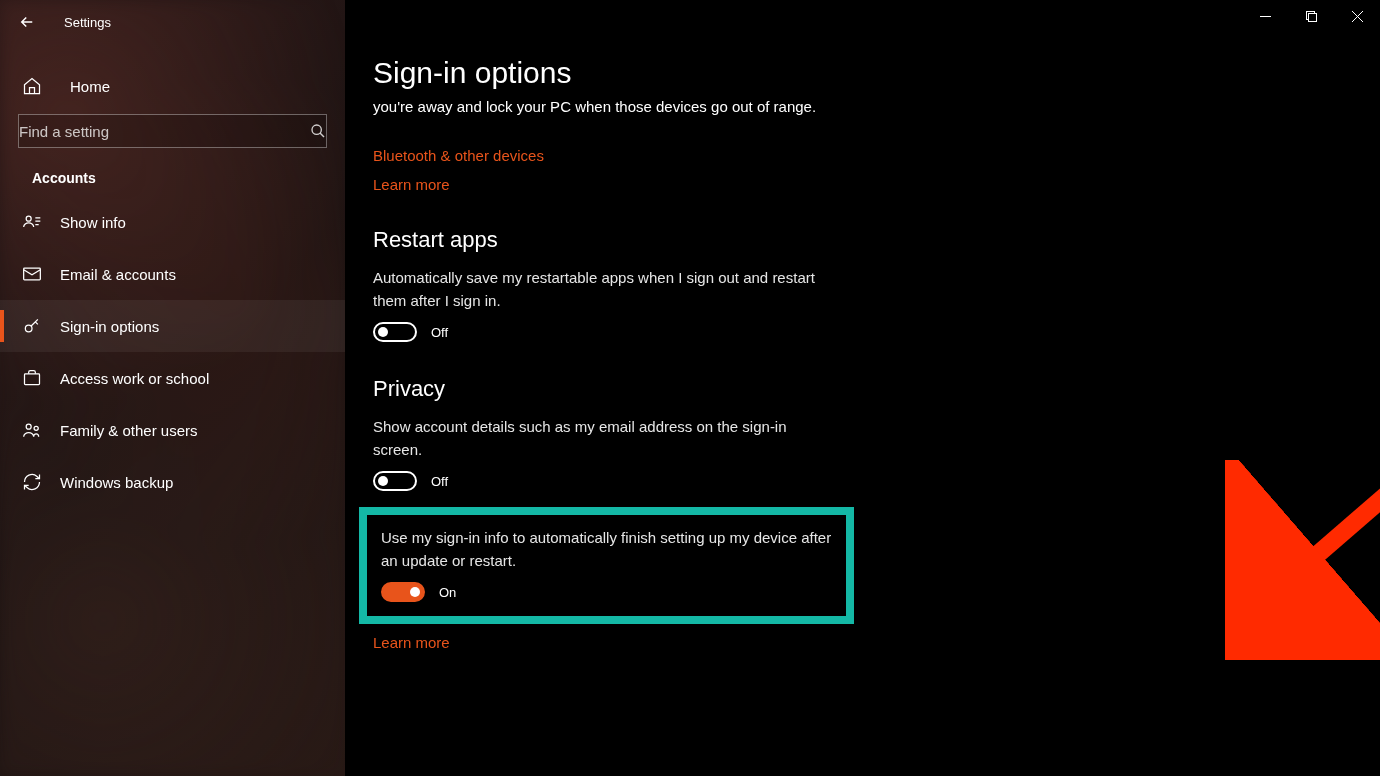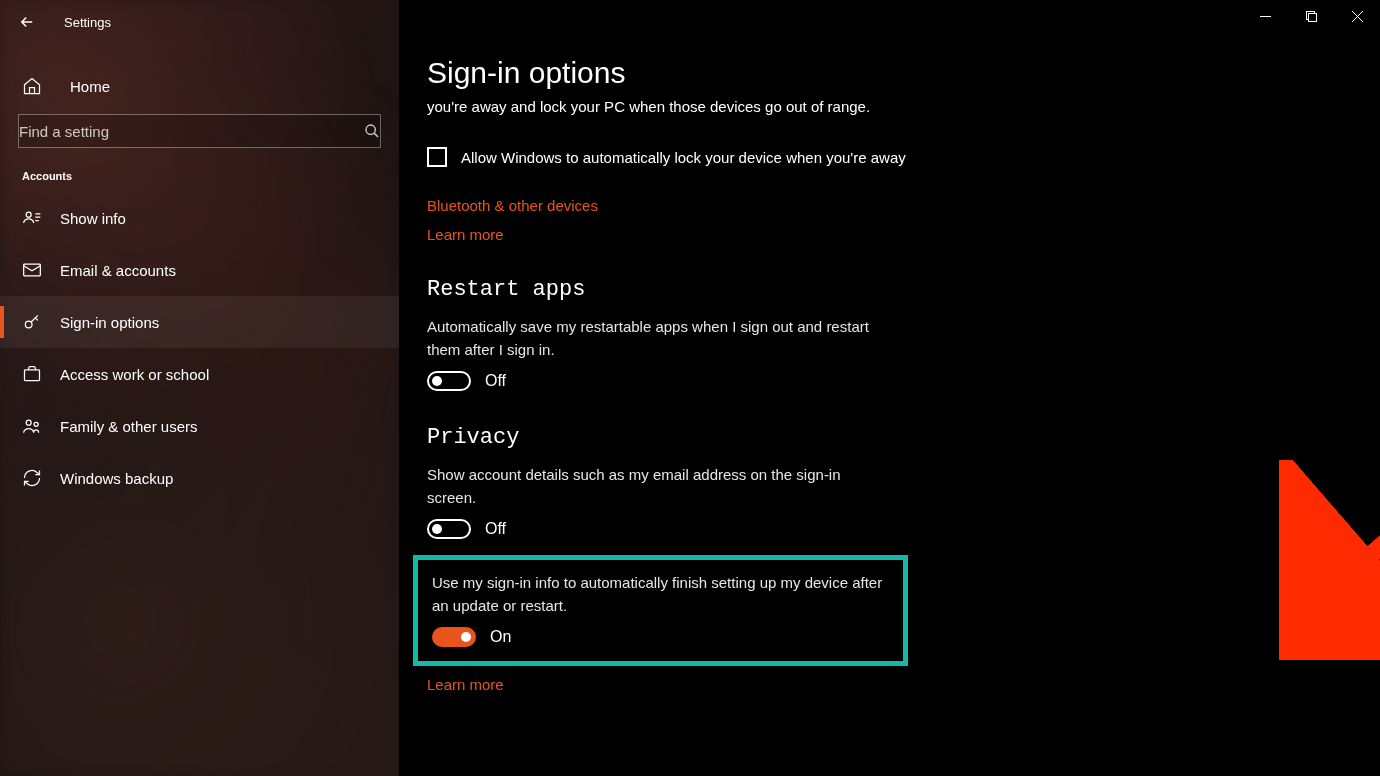--- a/index.html
+++ b/index.html
@@ -7,21 +7,21 @@
   font-family: "Segoe UI", -apple-system, sans-serif;
   background: #000;
   color: #fff;
   width: 1380px;
   height: 776px;
   overflow: hidden;
   display: flex;
   position: relative;
 }
 .sidebar {
-  width: 399px;
+  width: 345px;
   height: 100%;
   background: linear-gradient(135deg, rgba(60,30,30,0.55), rgba(30,20,20,0.6), rgba(50,30,25,0.5));
   background-color: #1a1210;
   position: relative;
 }
 .sidebar::before {
   content: "";
   position: absolute;
   inset: 0;
   background-image:
@@ -64,22 +64,22 @@
   flex: 1;
   background: transparent;
   border: none;
   outline: none;
   color: #fff;
   font-size: 15px;
 }
 .search-box input::placeholder { color: rgba(255,255,255,0.75); }
 .search-box .icon { width: 16px; height: 16px; opacity: 0.8; }
 .category-label {
-  padding: 22px 22px 10px;
-  font-size: 11px;
+  padding: 22px 32px 10px;
+  font-size: 14px;
   font-weight: 600;
 }
 .nav-item {
   display: flex;
   align-items: center;
   gap: 18px;
   height: 52px;
   padding: 0 22px;
   cursor: pointer;
   position: relative;
@@ -148,21 +148,20 @@
   display: block;
   margin-bottom: 12px;
   cursor: pointer;
   width: fit-content;
 }
 .section-heading {
   font-size: 22px;
   font-weight: 500;
   margin-top: 34px;
   margin-bottom: 14px;
-  font-family: Liberation Mono, monospace;
 }
 .desc {
   font-size: 15px;
   color: #e6e6e6;
   max-width: 460px;
   line-height: 1.5;
   margin-bottom: 10px;
 }
 .toggle-row {
   display: flex;
@@ -200,23 +199,23 @@
   content: "";
   position: absolute;
   right: 3px;
   top: 50%;
   transform: translateY(-50%);
   width: 10px;
   height: 10px;
   border-radius: 50%;
   background: #fff;
 }
-.toggle-label { font-size: 16px; }
+.toggle-label { font-size: 13px; }
 .highlight-box {
-  border: 5px solid #14b8a6;
+  border: 8px solid #14b8a6;
   padding: 12px 14px 14px;
   max-width: 495px;
   margin-left: -14px;
   margin-top: -4px;
 }
 .highlight-box .desc { margin-bottom: 10px; }
 .highlight-box .toggle-row { margin-bottom: 0; }
 .arrow-annotation {
   position: absolute;
   left: 880px;
@@ -340,24 +339,20 @@
       <svg width="11" height="11" viewBox="0 0 11 11">
           <path d="M0 0l11 11M11 0L0 11" stroke="#fff" stroke-width="1"></path>
         </svg>
     </div>
   </div>
 
   <div class="content">
     <h1 class="page-title">Sign-in options</h1>
     <div class="cut-text">you're away and lock your PC when those devices go out of range.</div>
 
-    <div class="checkbox-row">
-      <div class="checkbox"></div>
-      <span>Allow Windows to automatically lock your device when you're away</span>
-    </div>
 
     <a class="link">Bluetooth &amp; other devices</a>
     <a class="link">Learn more</a>
 
     <h2 class="section-heading">Restart apps</h2>
     <div class="desc">Automatically save my restartable apps when I sign out and restart them after I sign in.</div>
     <div class="toggle-row">
       <div class="toggle off"></div>
       <span class="toggle-label">Off</span>
     </div>

